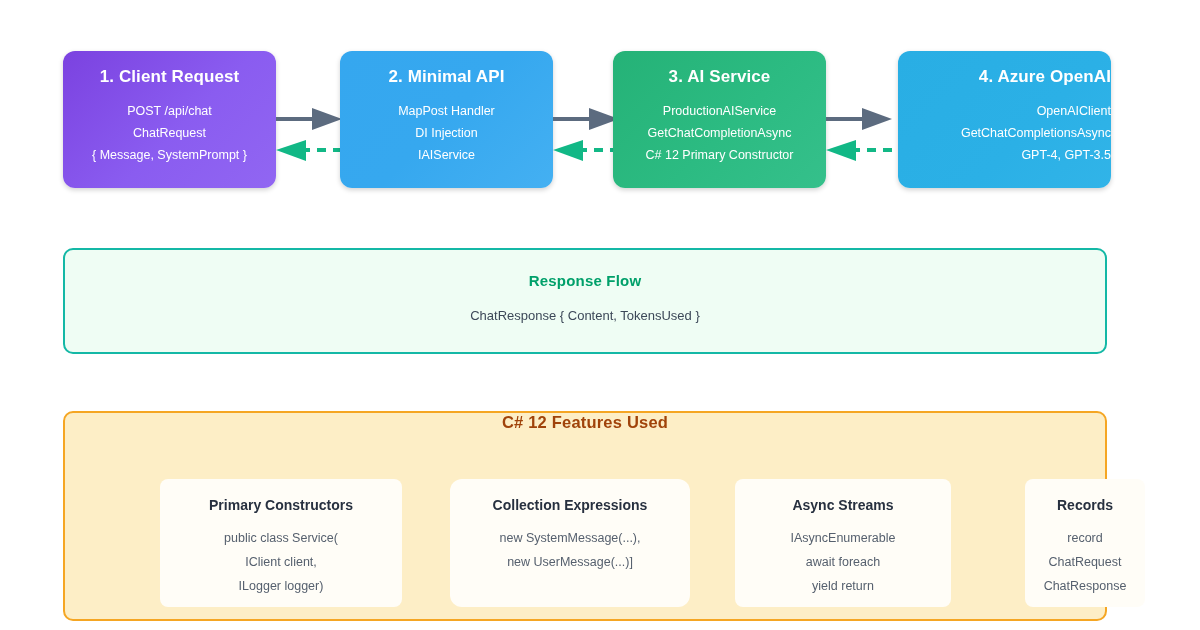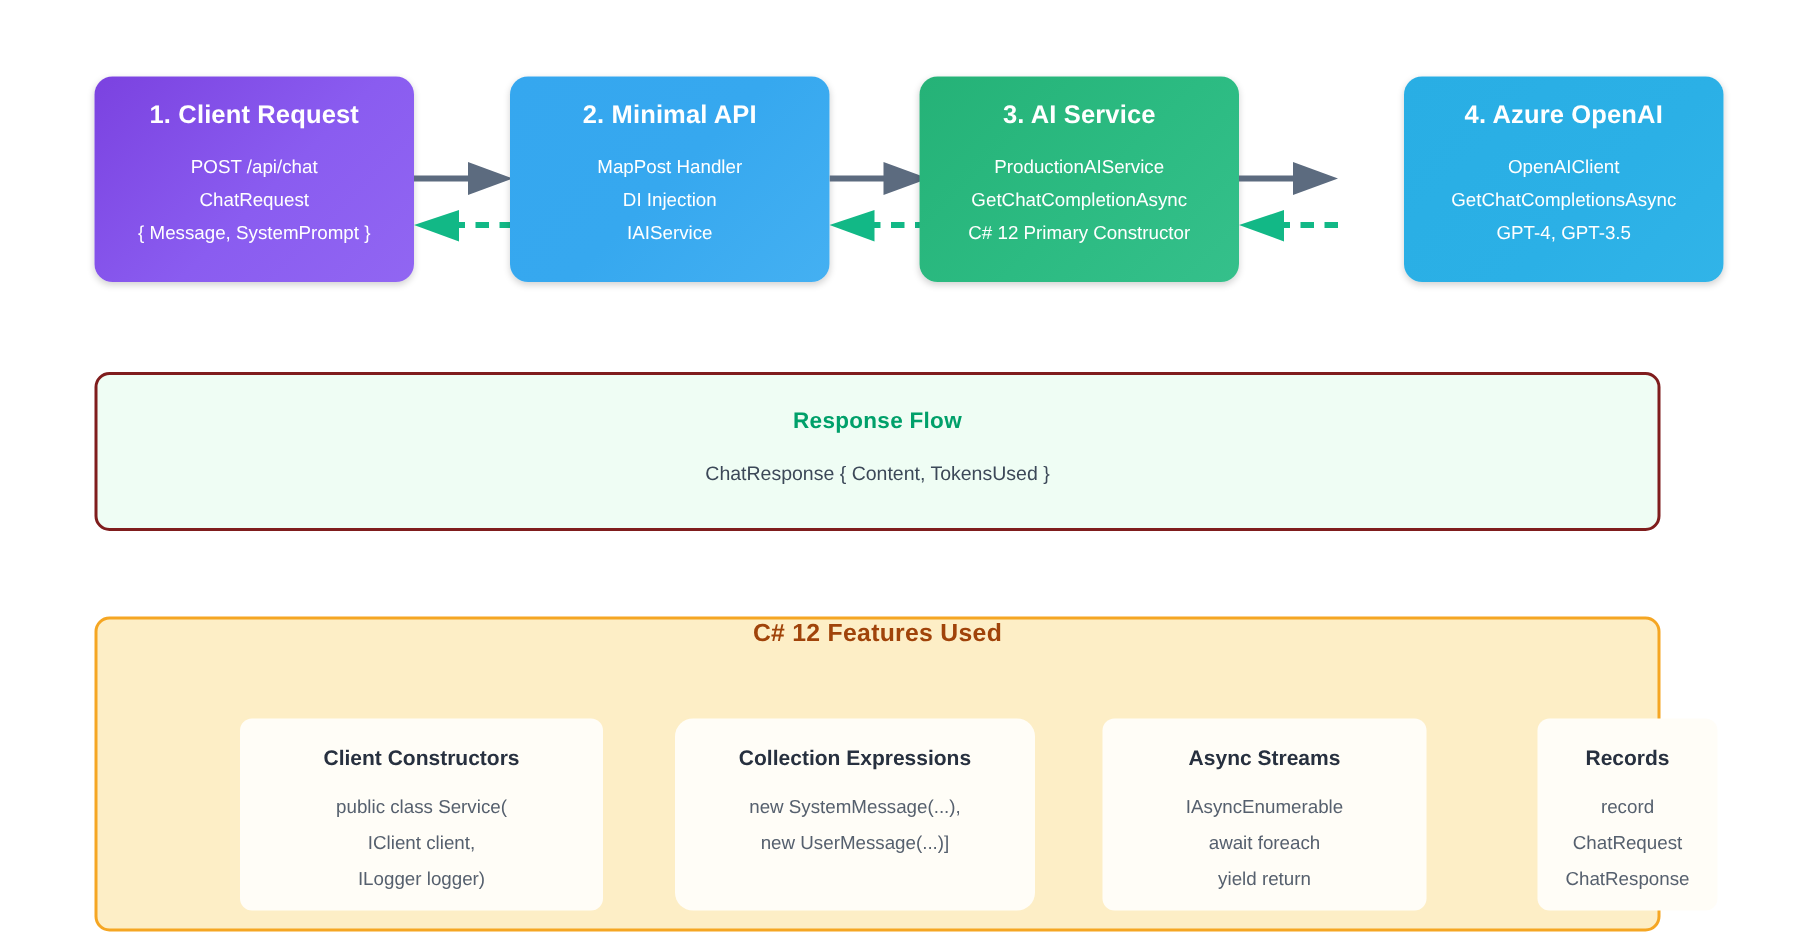--- a/index.html
+++ b/index.html
@@ -33,35 +33,35 @@
     line-height: 20px;
   }
   .flow-box .fb-line {
     font-size: 12.5px;
     line-height: 22px;
     font-weight: 400;
   }
   .box-1 { left: 63px;  background: linear-gradient(135deg, #7b42e0 0%, #8a5cf0 55%, #9166f2 100%); }
   .box-2 { left: 340px; background: linear-gradient(135deg, #35a7ef 0%, #36a8ef 50%, #44b0f2 100%); }
   .box-3 { left: 613px; background: linear-gradient(135deg, #25b277 0%, #2cbb82 55%, #35c08b 100%); }
-  .box-4 { left: 936px; background: linear-gradient(135deg, #29aee4 0%, #2bb0e6 60%, #31b4e8 100%); }
+  .box-4 { left: 898px; background: linear-gradient(135deg, #29aee4 0%, #2bb0e6 60%, #31b4e8 100%); text-align: right; }
 
   
   .connector { position: absolute; top: 51px; width: 66px; height: 137px; }
   .conn-1 { left: 276px; }
   .conn-2 { left: 553px; }
   .conn-3 { left: 826px; }
 
   
   .response-panel {
     position: absolute;
     left: 63px; top: 248px;
     width: 1044px; height: 106px;
     background: #effdf4;
-    border: 2px solid #7f1d1d;
+    border: 2px solid #14b8a6;
     border-radius: 10px;
     text-align: center;
   }
   .response-panel .rp-title {
     margin-top: 22px;
     font-size: 15px;
     font-weight: bold;
     color: #00a06a;
     letter-spacing: .2px;
   }
@@ -199,21 +199,21 @@
     <div class="rp-title">Response Flow</div>
     <div class="rp-line">ChatResponse { Content, TokensUsed }</div>
   </div>
 
   <div class="features-panel">
     <div class="fp-title">C# 12 Features Used</div>
 
     <div class="cards">
 
       <div class="f-card card-0">
-        <div class="fc-title">Client Constructors</div>
+        <div class="fc-title">Primary Constructors</div>
         <div class="fc-line">public class Service(</div>
         <div class="fc-line">IClient client,</div>
         <div class="fc-line">ILogger logger)</div>
       </div>
 
       <div class="f-card card-1">
         <div class="fc-title">Collection Expressions</div>
         <div class="fc-line">new SystemMessage(...),</div>
         <div class="fc-line">new UserMessage(...)]</div>
       </div>

